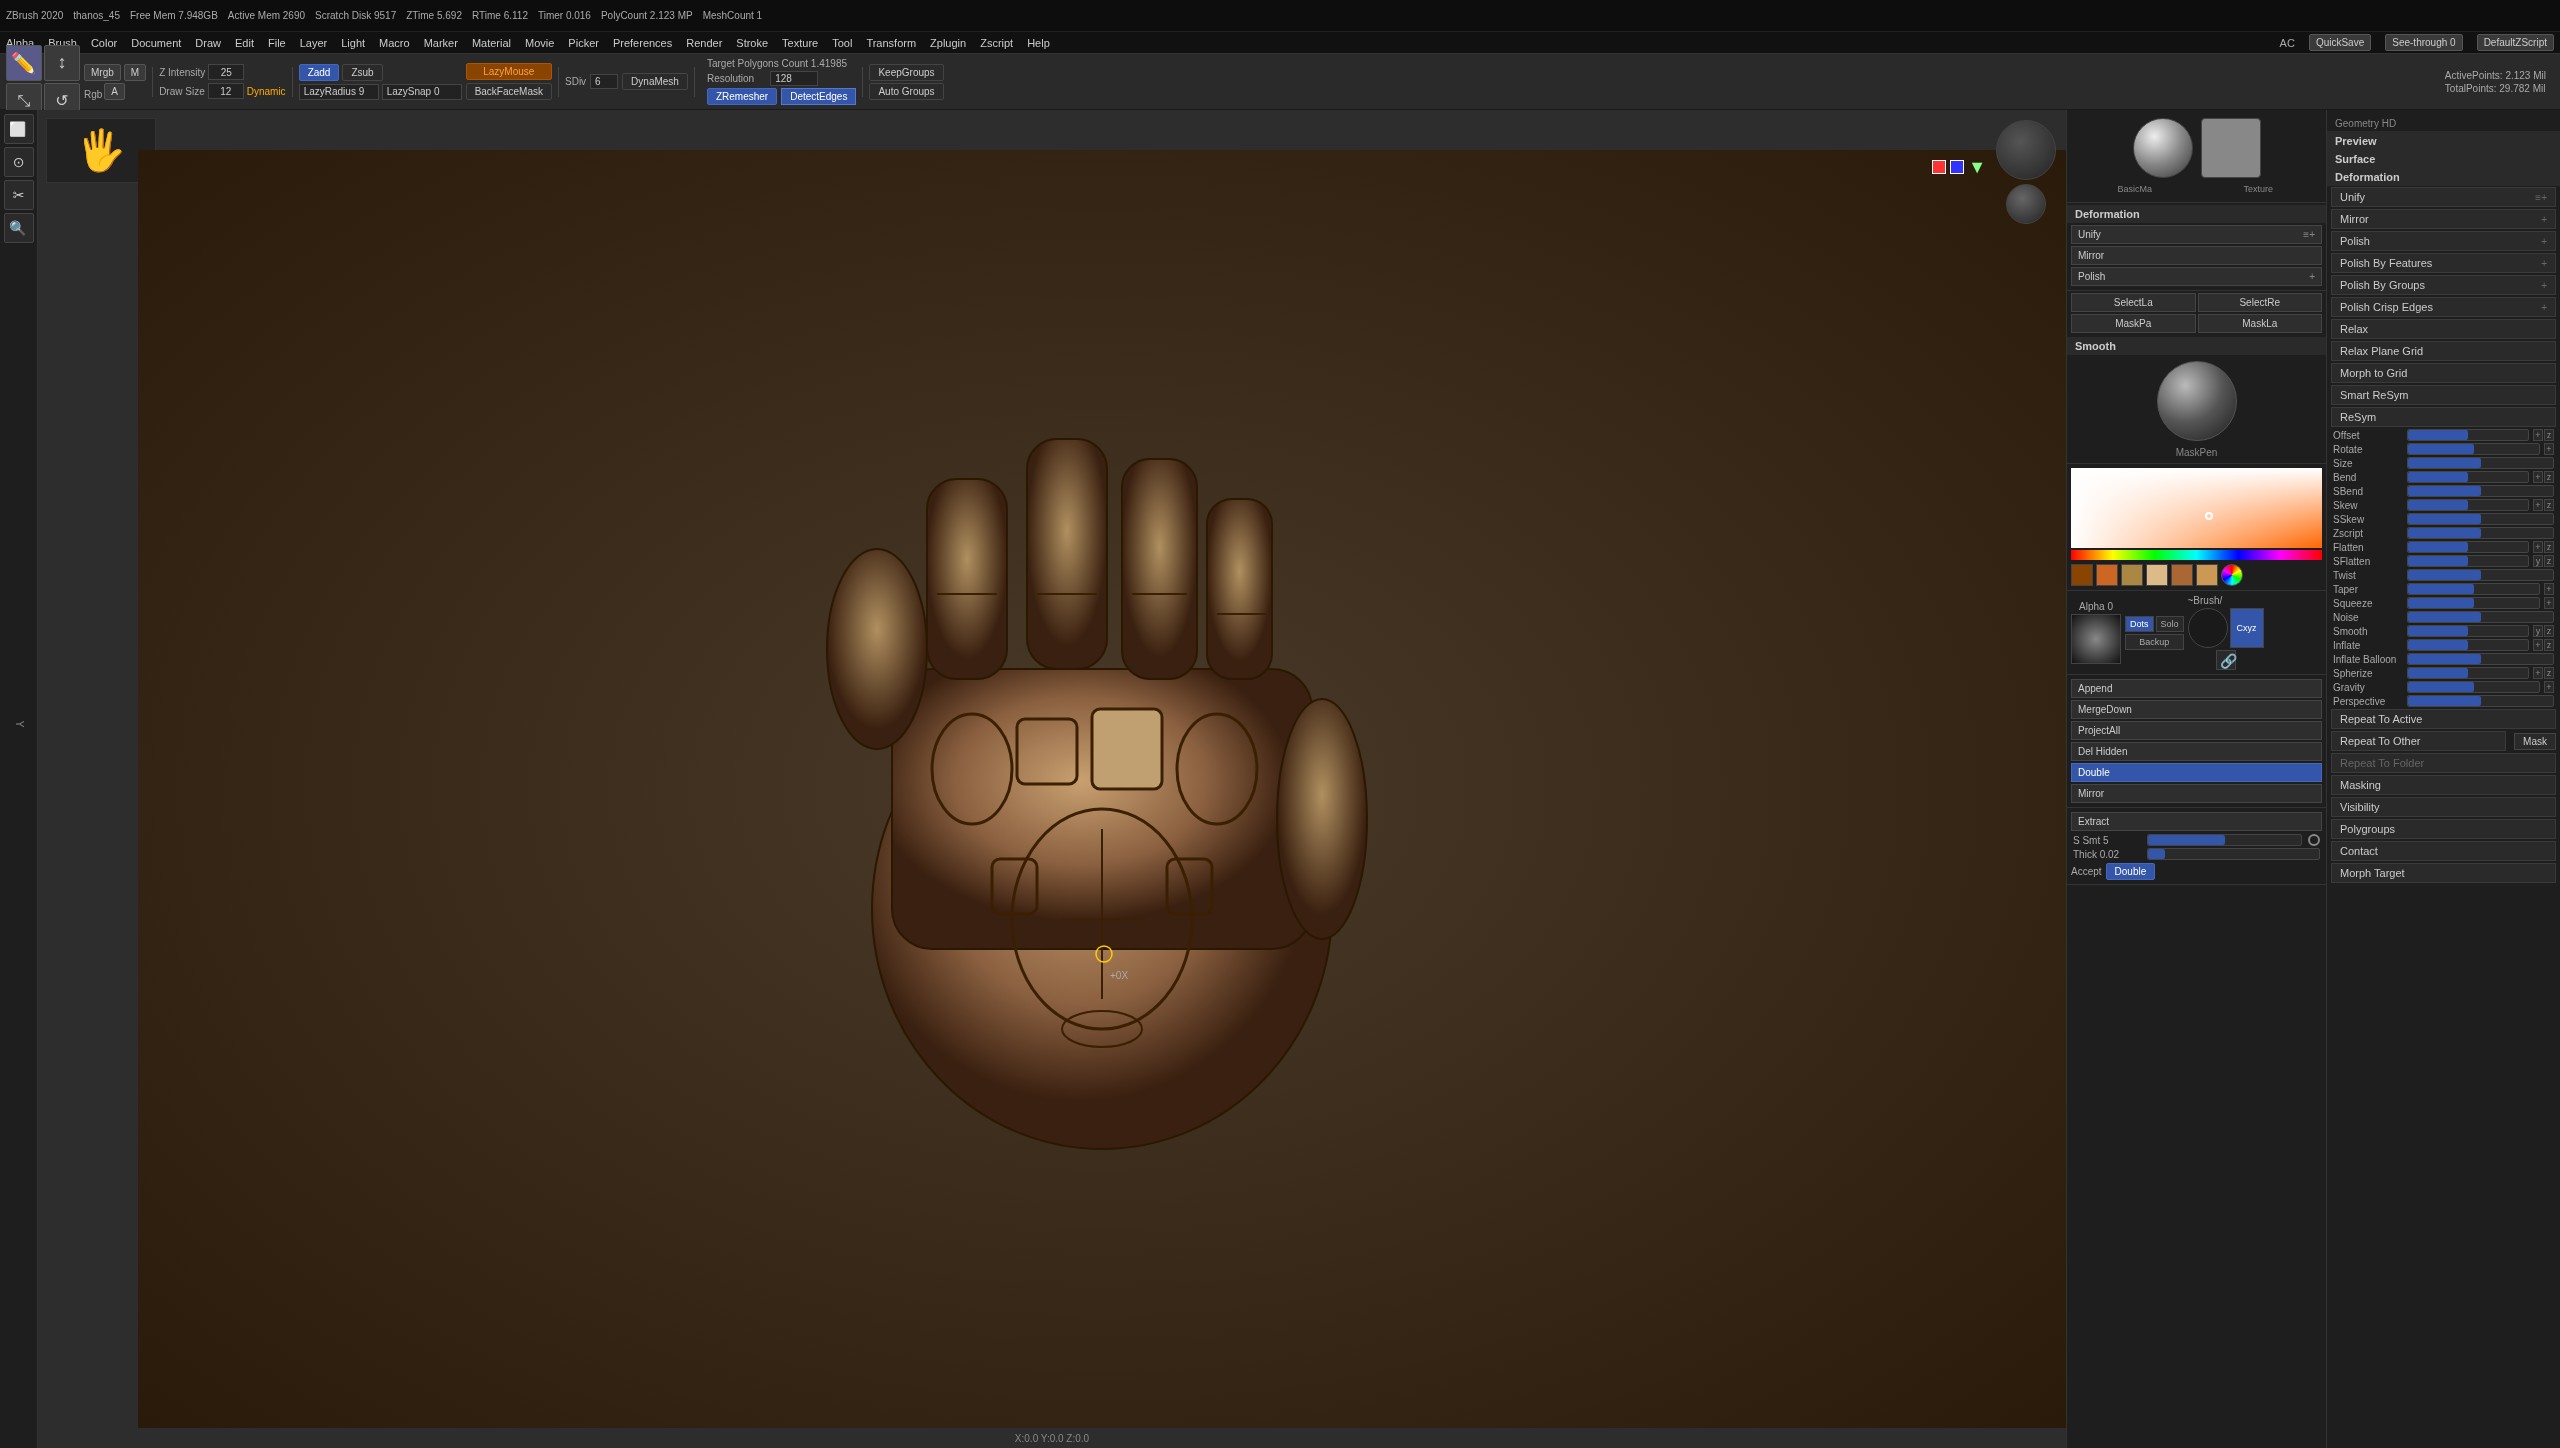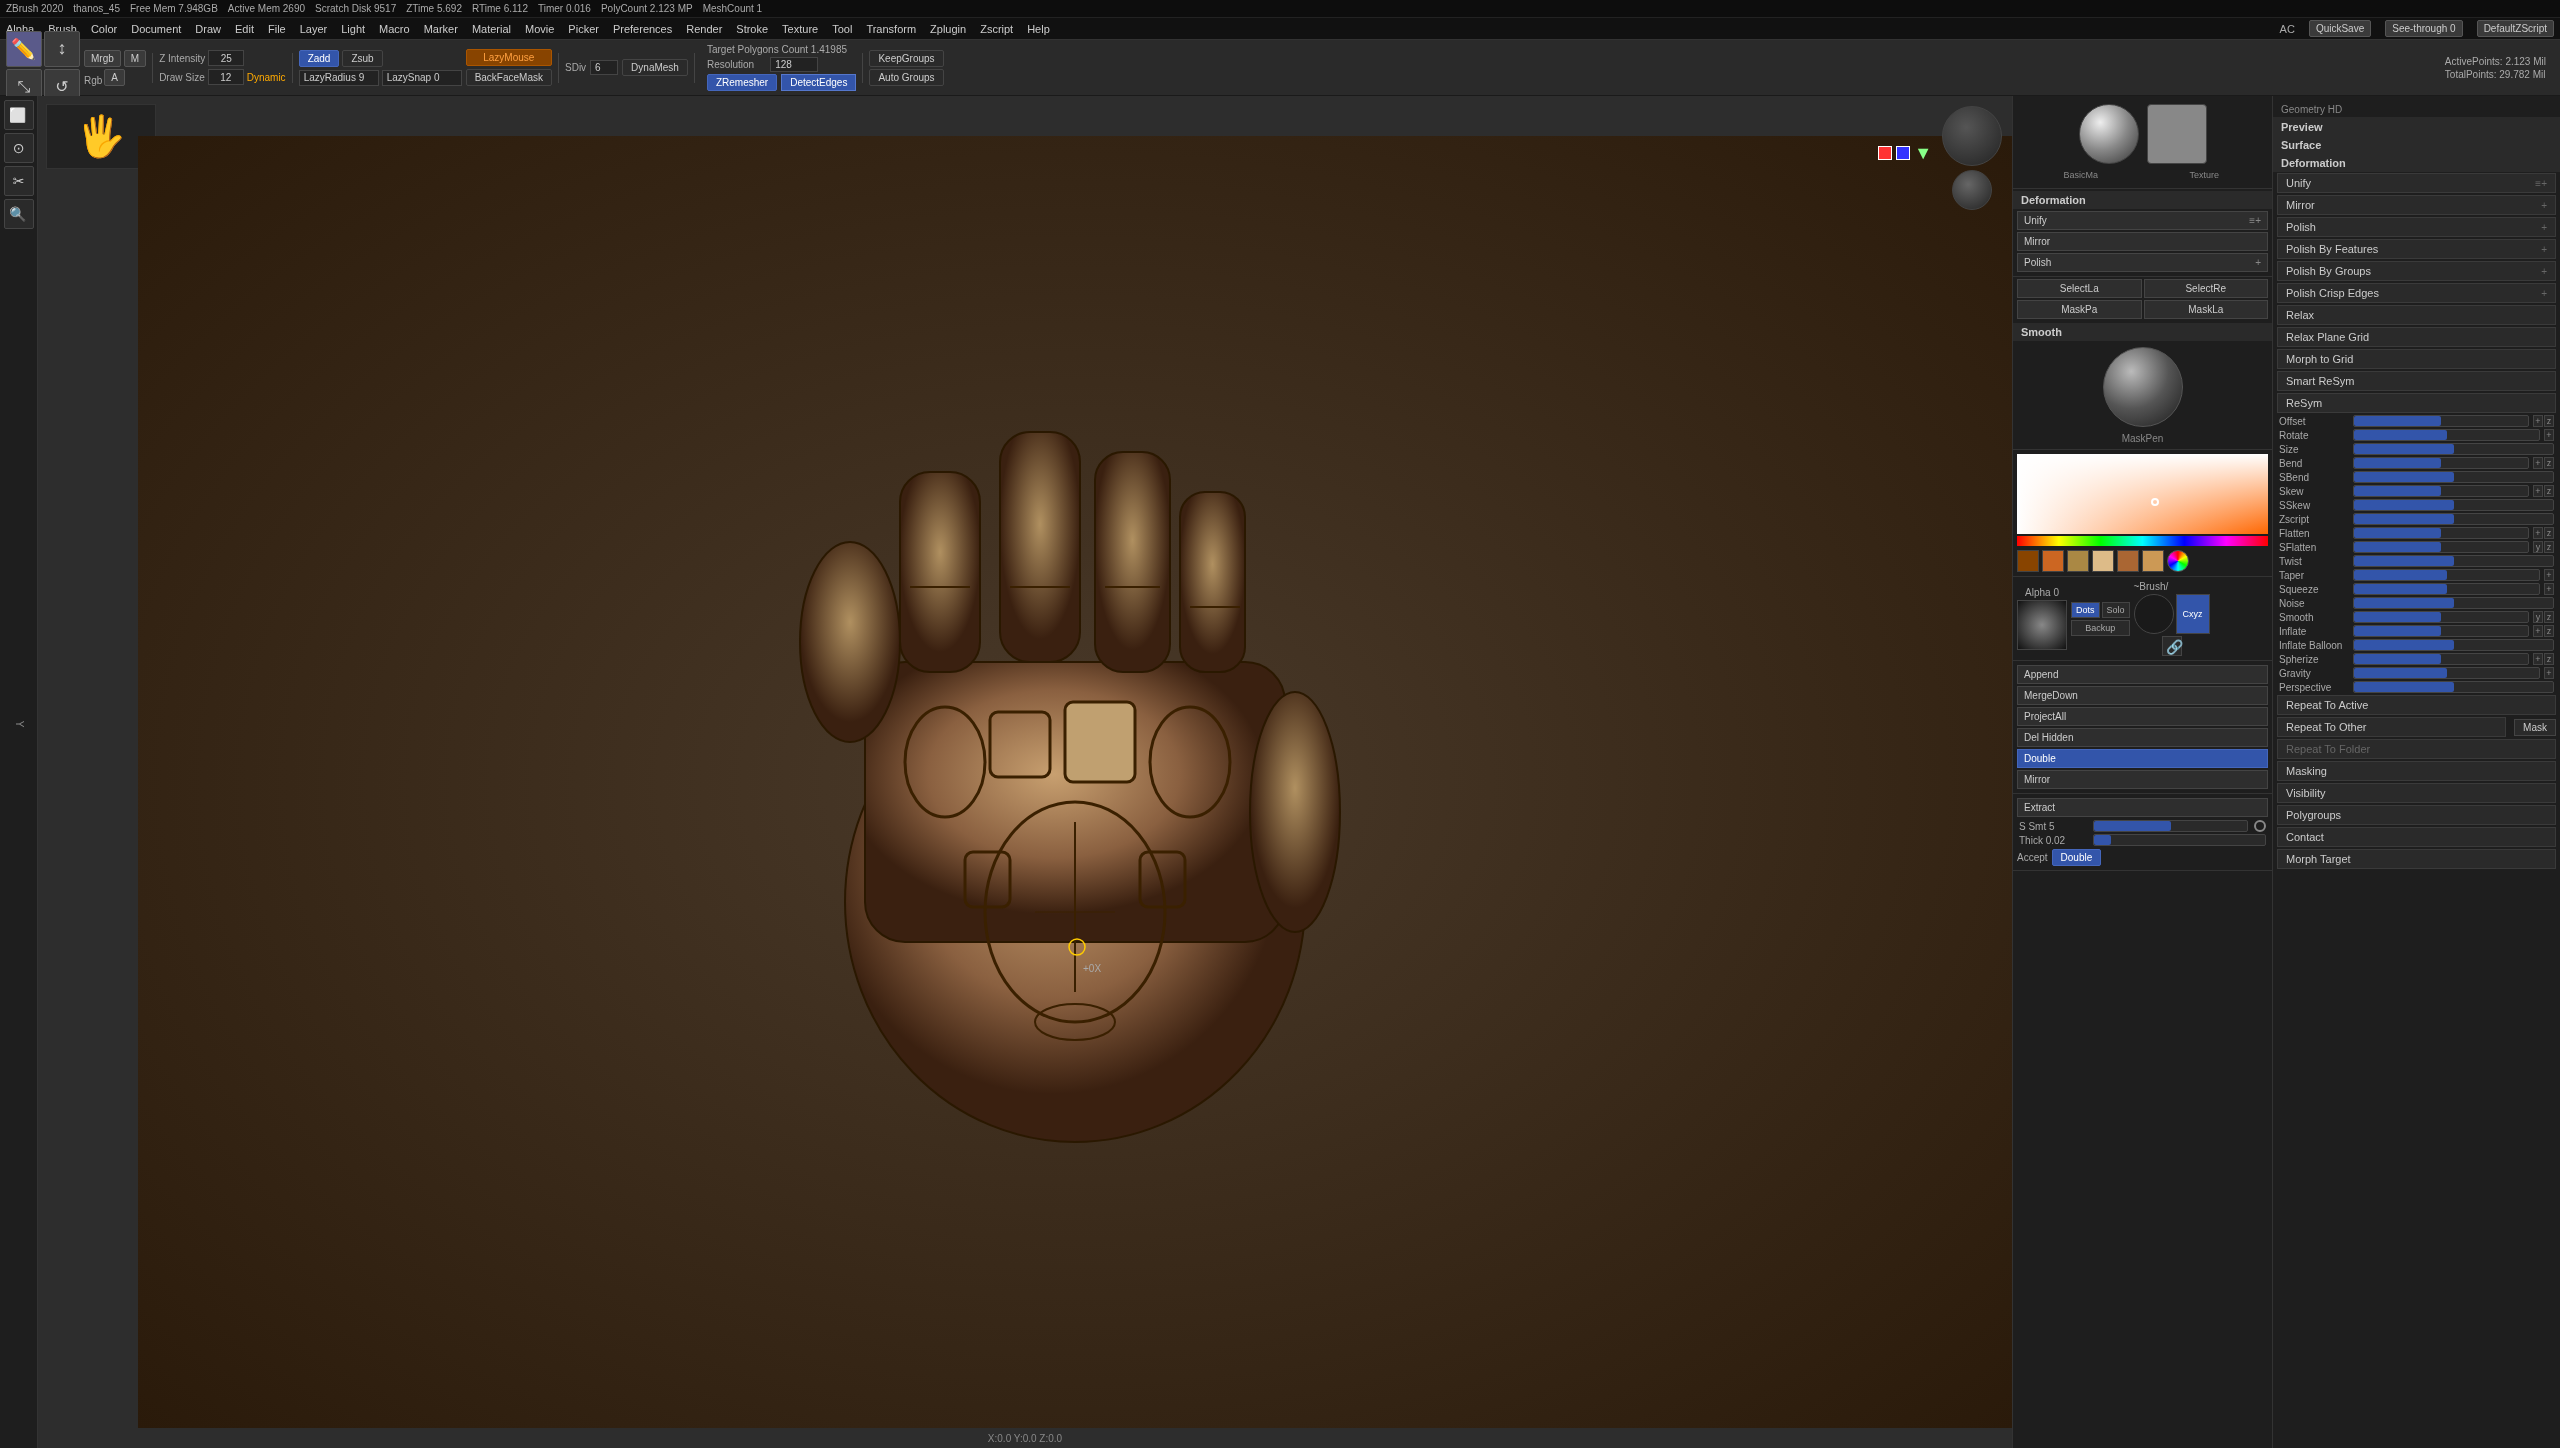--- a/index.html
+++ b/index.html
@@ -30,21 +30,21 @@
     }
     #top-menu-bar span {
       cursor: pointer;
       white-space: nowrap;
     }
 
     
     #title-bar {
       background: #0d0d0d;
       color: #aaa;
-      height: 18px;
+      height: 32px;
       display: flex;
       align-items: center;
       padding: 0 6px;
       font-size: 10px;
       gap: 10px;
       border-bottom: 1px solid #222;
       flex-shrink: 0;
     }
 
     
@@ -218,21 +218,21 @@
       background: #1e1e1e;
       border-left: 1px solid #333;
       flex-shrink: 0;
       overflow-y: auto;
       display: flex;
       flex-direction: column;
     }
 
     
     #far-right-panel {
-      width: 288px;
+      width: 234px;
       background: #1e1e1e;
       border-left: 1px solid #333;
       flex-shrink: 0;
       overflow-y: auto;
       display: flex;
       flex-direction: column;
       padding: 4px 0;
     }
 
     .panel-section {

